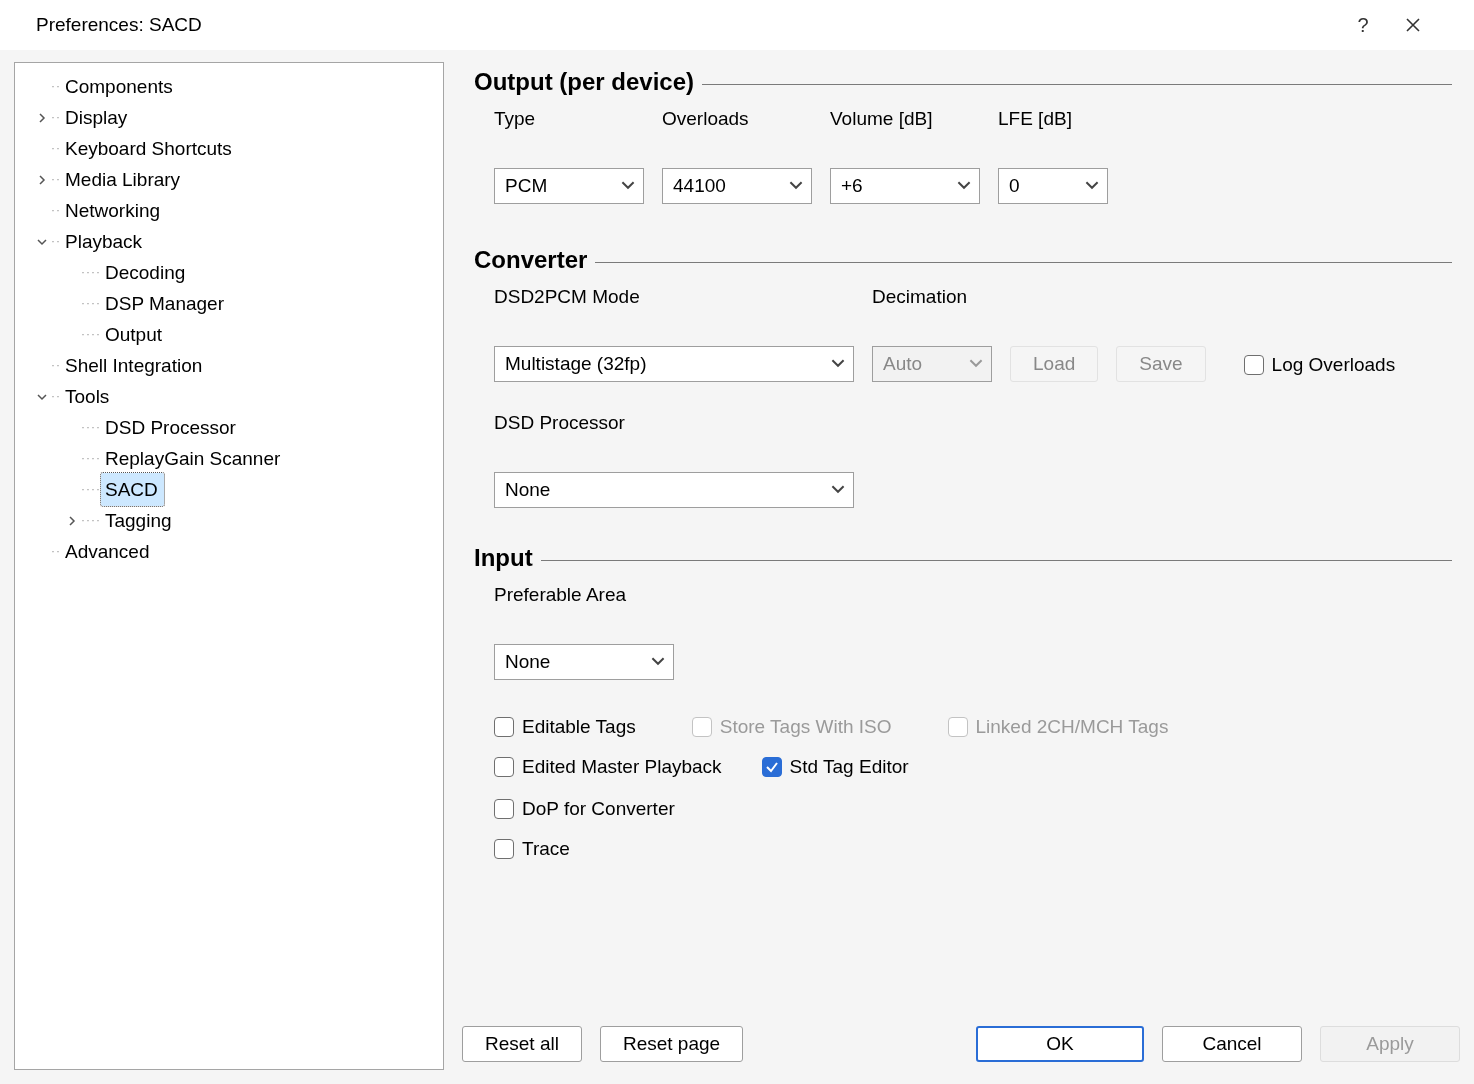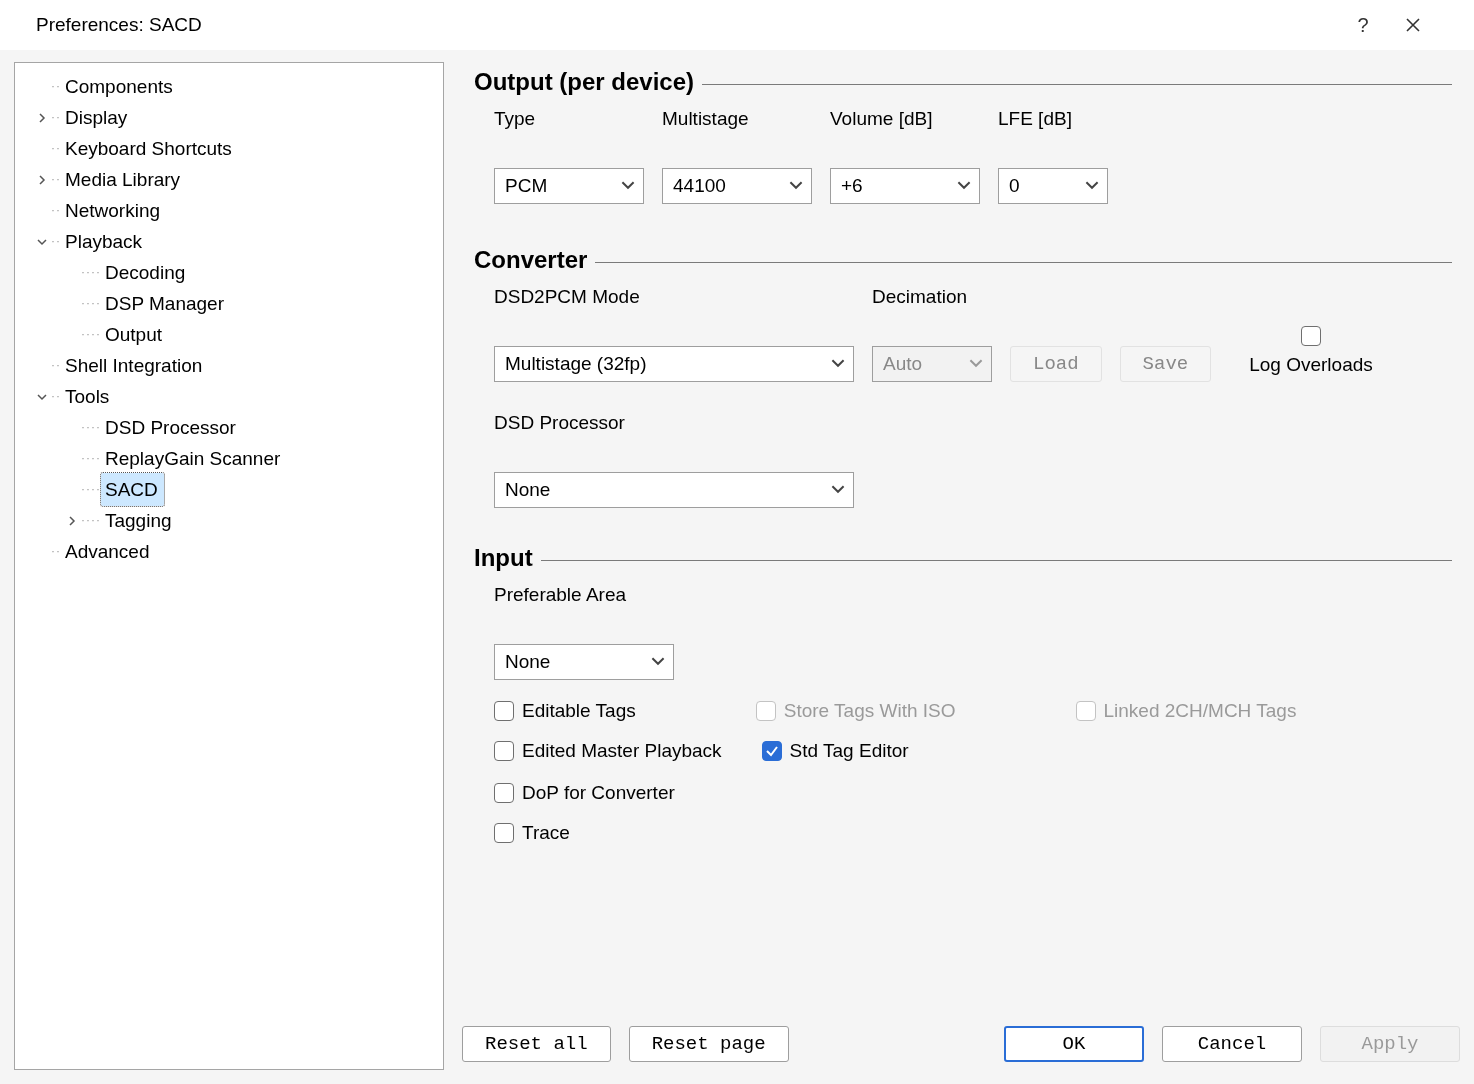--- a/index.html
+++ b/index.html
@@ -95,21 +95,21 @@
     font-size:19px;
     padding: 0 10px;
     display:inline-flex; align-items:center;
     position:relative;
   }
   .combo.disabled { background:#f2f2f2; color:#888; }
   .combo .caret {
     position:absolute; right:8px; top:50%; transform:translateY(-50%);
     pointer-events:none;
   }
-  .btn { justify-content:center; border-radius:3px;font-family:Liberation Mono, monospace; }
+  .btn { justify-content:center; border-radius:3px; }
   .btn.ghost { background:#f5f5f5; color:#888; border-color:#e2e2e2; }
   .btn.pad { padding:0 22px; }
   .btn.primary-outline { border:2px solid #2a6dd6; color:#000; background:#fff; }
   .btn.disabled-text { color:#9a9a9a; }
 
   
   .check {
     display:inline-flex; align-items:center;
     gap:8px;
     font-size:19px;
@@ -121,21 +121,21 @@
     display:inline-flex; align-items:center; justify-content:center;
     background:#fff;
     flex-shrink:0;
   }
   .check.checked .box {
     background:#2a6dd6; border-color:#2a6dd6; color:#fff;
   }
   .check.disabled { color:#9a9a9a; }
   .check.disabled .box { border-color:#c3c3c3; }
 
-  .checks-grid { display:flex; padding-left:20px; margin-top:20px; gap:120px; }
+  .checks-grid { display:flex; padding-left:20px; margin-top:36px; gap:56px; }
   .checks-row2 { display:flex; padding-left:20px; margin-top:18px; gap:40px; }
 
   .footer {
     position:absolute;
     left:18px; right:0; bottom:8px;
     display:flex; gap:18px;
     align-items:center;
   }
   .footer .spacer { flex:1; }
 
@@ -274,21 +274,21 @@
         <div class="col">
           <span class="lbl">Type</span>
           <div class="combo" style="width:150px">
             <span>PCM</span>
             <span class="caret"><svg class="caret-down" viewBox="0 0 10 10">
                   <path d="M1 3 L5 7 L9 3" stroke="#444" stroke-width="1.4" fill="none"></path>
                 </svg></span>
           </div>
         </div>
         <div class="col">
-          <span class="lbl">Multistage</span>
+          <span class="lbl">Overloads</span>
           <div class="combo" style="width:150px">
             <span>44100</span>
             <span class="caret"><svg class="caret-down" viewBox="0 0 10 10">
                   <path d="M1 3 L5 7 L9 3" stroke="#444" stroke-width="1.4" fill="none"></path>
                 </svg></span>
           </div>
         </div>
         <div class="col">
           <span class="lbl">Volume [dB]</span>
           <div class="combo" style="width:150px">
@@ -331,21 +331,21 @@
                   <path d="M1 3 L5 7 L9 3" stroke="#999" stroke-width="1.4" fill="none"></path>
                 </svg></span>
           </div>
         </div>
         <div class="btn ghost pad">
             <span>Load</span>
           </div>
         <div class="btn ghost pad">
             <span>Save</span>
           </div>
-        <label class="check" style="margin-left:20px; margin-bottom:6px;flex-direction:column;">
+        <label class="check" style="margin-left:20px; margin-bottom:6px;">
           <span class="box"></span>
             <span>Log Overloads</span>
         </label>
       </div>
       <div class="form-row" style="margin-top:30px">
         <div class="col">
           <span class="lbl">DSD Processor</span>
           <div class="combo" style="width:360px">
             <span>None</span>
             <span class="caret"><svg class="caret-down" viewBox="0 0 10 10">
@@ -411,21 +411,21 @@
       </div>
 
       <div class="footer">
         <div class="btn pad">
             <span>Reset all</span>
           </div>
         <div class="btn pad">
             <span>Reset page</span>
           </div>
         <span class="spacer"></span>
-        <div class="btn primary-outline" style="width:140px">
+        <div class="btn primary-outline" style="width:168px">
             <span>OK</span>
           </div>
         <div class="btn" style="width:140px">
             <span>Cancel</span>
           </div>
         <div class="btn disabled-text" style="width:140px; background:#f2f2f2; border-color:#ddd;">
             <span>Apply</span>
           </div>
       </div>
 

